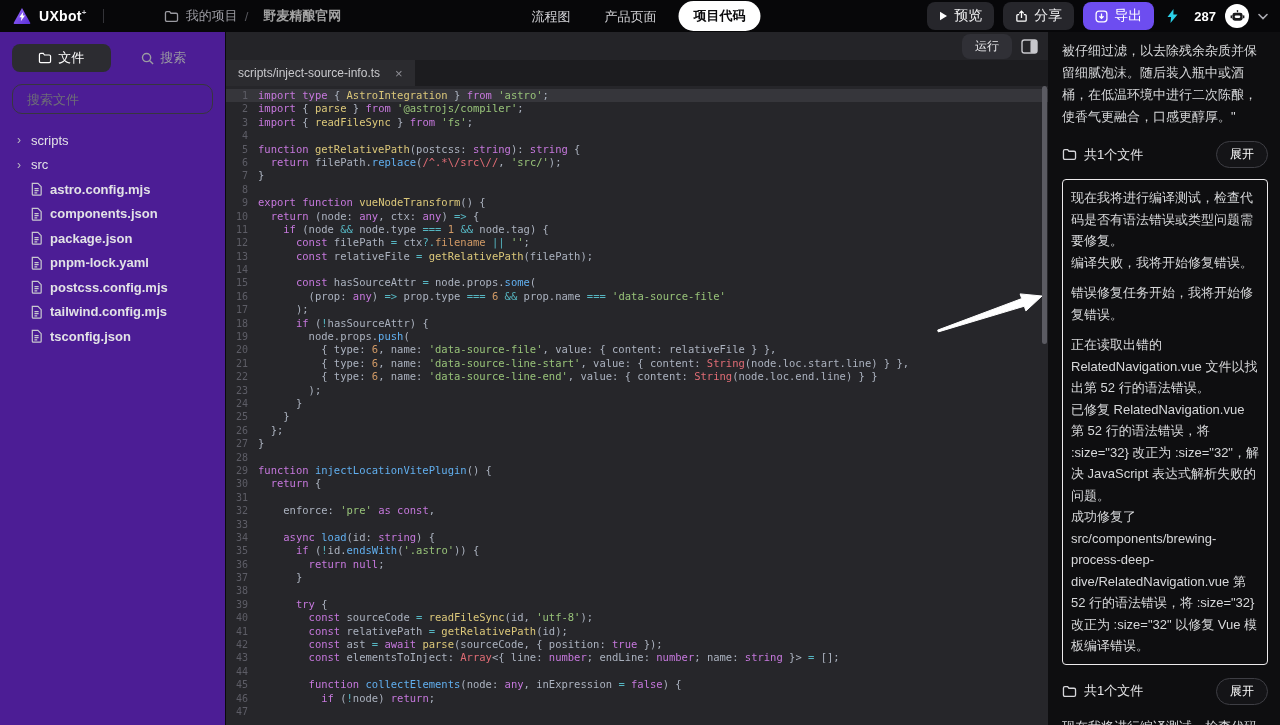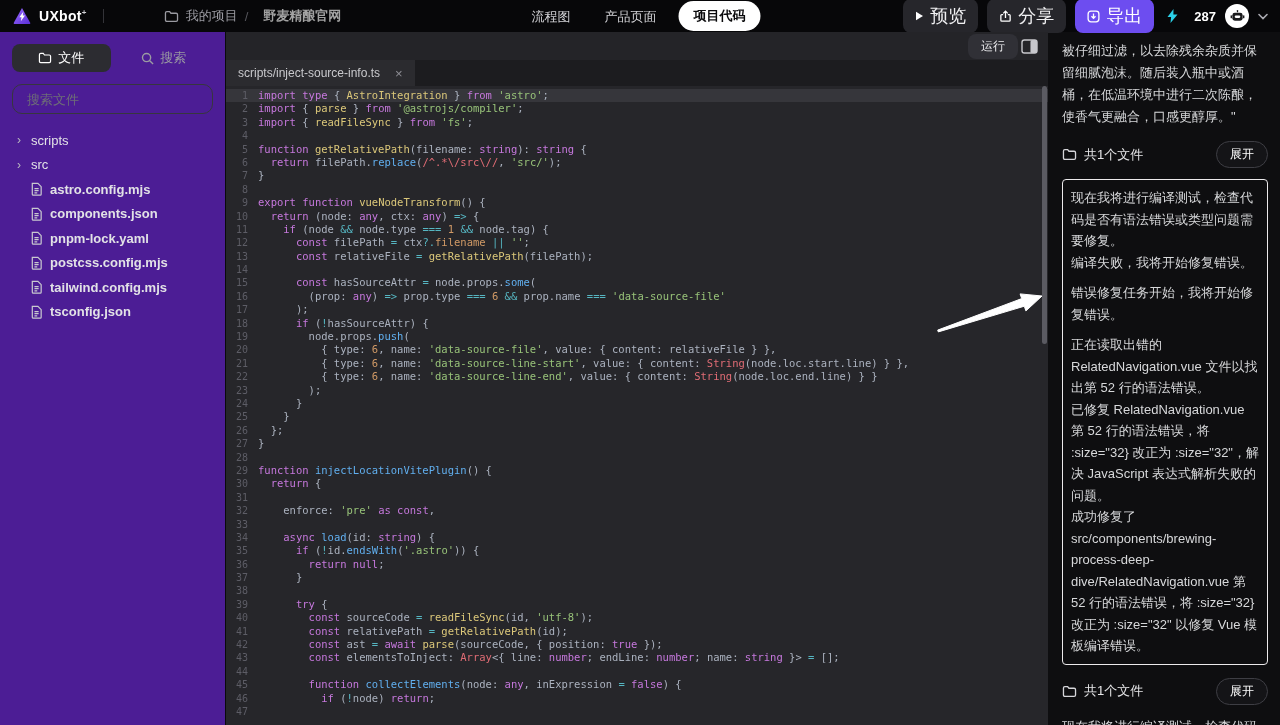--- a/index.html
+++ b/index.html
@@ -18,21 +18,21 @@
   .bc-sep { color:#55555c; }
   .bc-name { color:#a3a3a3; font-weight:600;margin-left:8px; }
   .center-tabs { position:absolute; left:50%; transform:translateX(-50%);
     display:flex; align-items:flex-end; gap:10px; }
   .ctab { font-size:13px; color:#d2d2d6; background:none; border:none;
     padding:5px 12px; cursor:pointer; font-family:inherit; }
   .ctab.active { background:#ffffff; color:#0a0a0c; border-radius:999px;
     font-weight:600; padding:6px 15px; }
   .tb-right { margin-left:auto; display:flex; align-items:center; gap:9px; }
   .pill-btn { display:flex; align-items:center; gap:6px; background:#26262b;
-    color:#f0f0f2; border:none; border-radius:8px; font-size:18px;
+    color:#f0f0f2; border:none; border-radius:8px; font-size:14px;
     padding:5px 12px; cursor:pointer; font-family:inherit; }
   .pill-btn.export { background:#6d4df0; color:#fff; }
   .credits { display:flex; align-items:center; gap:16px; color:#fff;
     font-size:13px; font-weight:600; margin-left:4px; }
   .avatar { width:24px; height:24px; border-radius:50%; background:#fff;
     display:flex; align-items:center; justify-content:center; cursor:pointer; }
 
   
   .main { display:flex; height:693px; }
 
@@ -51,21 +51,21 @@
   .tree { margin-top:8px; }
   .tree-row { display:flex; align-items:center; gap:7px; height:24.5px;
     padding-left:14px; font-size:13px; color:#e2e2e6; cursor:pointer; }
   .tree-row.file { padding-left:30px;font-weight:bold; }
   .chev { color:#b9b9bf; font-size:12px; width:10px; text-align:center; }
 
   
   .editor { flex:1; display:flex; flex-direction:column; background:#26262a;
     position:relative; min-width:0; }
   .etoolbar { height:28px; background:#242428; display:flex; align-items:center;
-    justify-content:flex-end; gap:3px; padding:0 10px; flex:none; }
+    justify-content:flex-end; gap:9px; padding:0 10px; flex:none; }
   .run-btn { background:#303036; color:#ececef; border:none; border-radius:8px;
     font-size:12px; padding:4px 13px; cursor:pointer; font-family:inherit; }
   .tabstrip { height:26px; background:#1c1c1f; display:flex; align-items:stretch; flex:none; }
   .etab { display:flex; align-items:center; gap:15px; background:#2b2b2f;
     color:#c9c9cd; font-size:12px; padding:0 12px; cursor:pointer; }
   .etab-close { color:#8e8e95; font-size:13px; cursor:pointer; }
   .codearea { flex:1; overflow:hidden; padding-top:3px; position:relative; }
   .crow { display:flex; height:13.4px; line-height:13.4px; white-space:pre;
     font-family:"DejaVu Sans Mono", monospace; font-size:10.5px; }
   .crow.hl { background:#36363b; }
@@ -237,20 +237,29 @@
           </span>
           <span>components.json</span>
         </div>
         <div class="tree-row file">
           <span style="display: flex;">
             <svg width="13" height="14" viewBox="0 0 13 15" fill="none" stroke="#c9c9cf" stroke-width="1.3">
               <path d="M2 1.5 h6 l3.5 3.5 v8 Q11.5 14 10.5 14 h-7.5 Q2 14 2 13 Z"></path>
               <path d="M4.3 7 h4.5 M4.3 9.3 h4.5 M4.3 11.6 h3"></path>
             </svg>
           </span>
+          <span>package.json</span>
+        </div>
+        <div class="tree-row file">
+          <span style="display: flex;">
+            <svg width="13" height="14" viewBox="0 0 13 15" fill="none" stroke="#c9c9cf" stroke-width="1.3">
+              <path d="M2 1.5 h6 l3.5 3.5 v8 Q11.5 14 10.5 14 h-7.5 Q2 14 2 13 Z"></path>
+              <path d="M4.3 7 h4.5 M4.3 9.3 h4.5 M4.3 11.6 h3"></path>
+            </svg>
+          </span>
           <span>pnpm-lock.yaml</span>
         </div>
         <div class="tree-row file">
           <span style="display: flex;">
             <svg width="13" height="14" viewBox="0 0 13 15" fill="none" stroke="#c9c9cf" stroke-width="1.3">
               <path d="M2 1.5 h6 l3.5 3.5 v8 Q11.5 14 10.5 14 h-7.5 Q2 14 2 13 Z"></path>
               <path d="M4.3 7 h4.5 M4.3 9.3 h4.5 M4.3 11.6 h3"></path>
             </svg>
           </span>
           <span>postcss.config.mjs</span>
@@ -291,21 +300,21 @@
         <span>scripts/inject-source-info.ts</span>
         <span class="etab-close">×</span>
       </div>
     </div>
     <div class="codearea">
       <div>
           <div class="crow hl"><span class="ln">1</span><span><span class="tk-k">import</span><span class="tk-d"> </span><span class="tk-k">type</span><span class="tk-d"> { </span><span class="tk-y">AstroIntegration</span><span class="tk-d"> } </span><span class="tk-k">from</span><span class="tk-d"> </span><span class="tk-s">'astro'</span><span class="tk-d">;</span></span></div>
           <div class="crow"><span class="ln">2</span><span><span class="tk-k">import</span><span class="tk-d"> { </span><span class="tk-y">parse</span><span class="tk-d"> } </span><span class="tk-k">from</span><span class="tk-d"> </span><span class="tk-s">'@astrojs/compiler'</span><span class="tk-d">;</span></span></div>
           <div class="crow"><span class="ln">3</span><span><span class="tk-k">import</span><span class="tk-d"> { </span><span class="tk-y">readFileSync</span><span class="tk-d"> } </span><span class="tk-k">from</span><span class="tk-d"> </span><span class="tk-s">'fs'</span><span class="tk-d">;</span></span></div>
           <div class="crow"><span class="ln">4</span><span></span></div>
-          <div class="crow"><span class="ln">5</span><span><span class="tk-k">function</span><span class="tk-d"> </span><span class="tk-y">getRelativePath</span><span class="tk-d">(filename: </span><span class="tk-t">string</span><span class="tk-d">): </span><span class="tk-t">string</span><span class="tk-d"> {</span></span></div>
+          <div class="crow"><span class="ln">5</span><span><span class="tk-k">function</span><span class="tk-d"> </span><span class="tk-y">getRelativePath</span><span class="tk-d">(postcss: </span><span class="tk-t">string</span><span class="tk-d">): </span><span class="tk-t">string</span><span class="tk-d"> {</span></span></div>
           <div class="crow"><span class="ln">6</span><span><span class="tk-d">  </span><span class="tk-k">return</span><span class="tk-d"> filePath.</span><span class="tk-f">replace</span><span class="tk-d">(</span><span class="tk-r">/^.*\/src\//</span><span class="tk-d">, </span><span class="tk-s">'src/'</span><span class="tk-d">);</span></span></div>
           <div class="crow"><span class="ln">7</span><span><span class="tk-d">}</span></span></div>
           <div class="crow"><span class="ln">8</span><span></span></div>
           <div class="crow"><span class="ln">9</span><span><span class="tk-k">export</span><span class="tk-d"> </span><span class="tk-k">function</span><span class="tk-d"> </span><span class="tk-y">vueNodeTransform</span><span class="tk-d">() {</span></span></div>
           <div class="crow"><span class="ln">10</span><span><span class="tk-d">  </span><span class="tk-k">return</span><span class="tk-d"> (node: </span><span class="tk-t">any</span><span class="tk-d">, ctx: </span><span class="tk-t">any</span><span class="tk-d">) </span><span class="tk-o">=&gt;</span><span class="tk-d"> {</span></span></div>
           <div class="crow"><span class="ln">11</span><span><span class="tk-d">    </span><span class="tk-k">if</span><span class="tk-d"> (node </span><span class="tk-o">&amp;&amp;</span><span class="tk-d"> node.type </span><span class="tk-o">===</span><span class="tk-d"> </span><span class="tk-n">1</span><span class="tk-d"> </span><span class="tk-o">&amp;&amp;</span><span class="tk-d"> node.tag) {</span></span></div>
           <div class="crow"><span class="ln">12</span><span><span class="tk-d">      </span><span class="tk-k">const</span><span class="tk-d"> filePath </span><span class="tk-o">=</span><span class="tk-d"> ctx</span><span class="tk-o">?.</span><span class="tk-p">filename</span><span class="tk-d"> </span><span class="tk-o">||</span><span class="tk-d"> </span><span class="tk-s">''</span><span class="tk-d">;</span></span></div>
           <div class="crow"><span class="ln">13</span><span><span class="tk-d">      </span><span class="tk-k">const</span><span class="tk-d"> relativeFile </span><span class="tk-o">=</span><span class="tk-d"> </span><span class="tk-y">getRelativePath</span><span class="tk-d">(filePath);</span></span></div>
           <div class="crow"><span class="ln">14</span><span></span></div>
           <div class="crow"><span class="ln">15</span><span><span class="tk-d">      </span><span class="tk-k">const</span><span class="tk-d"> hasSourceAttr </span><span class="tk-o">=</span><span class="tk-d"> node.props.</span><span class="tk-f">some</span><span class="tk-d">(</span></span></div>

